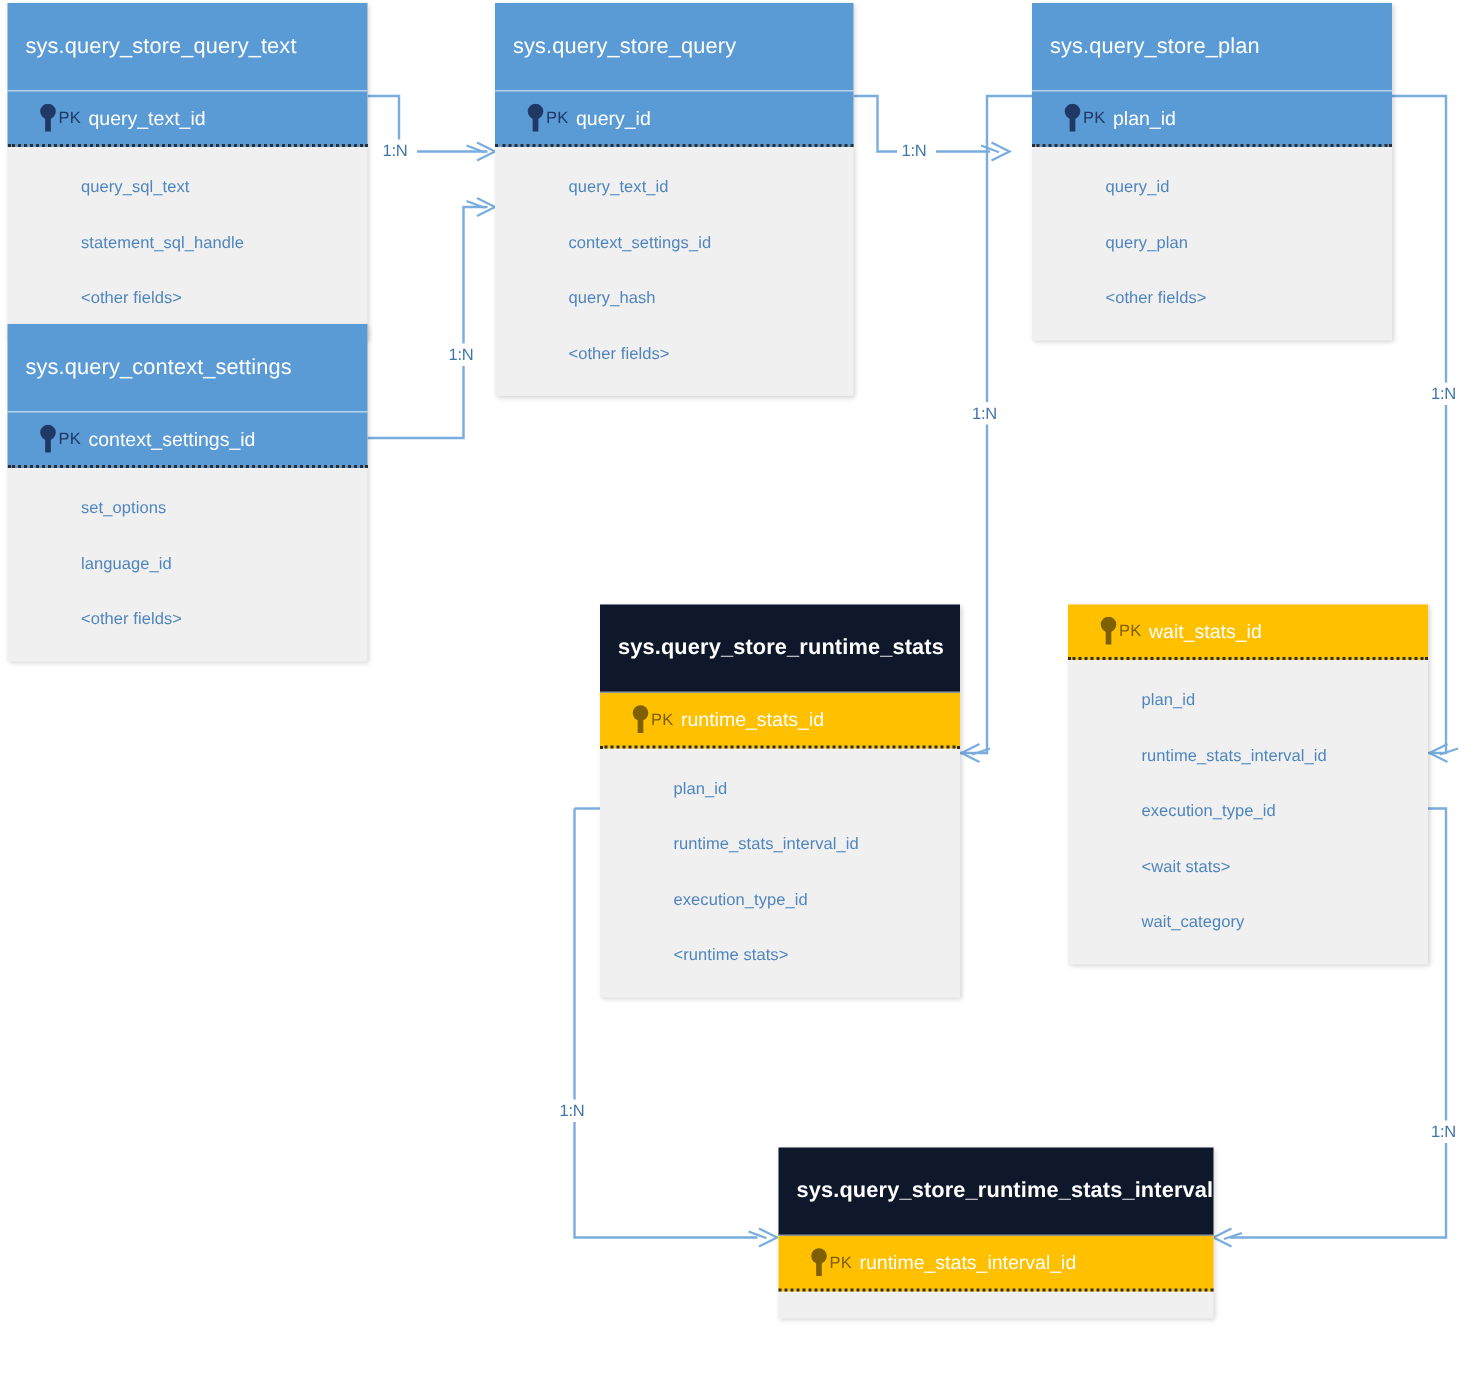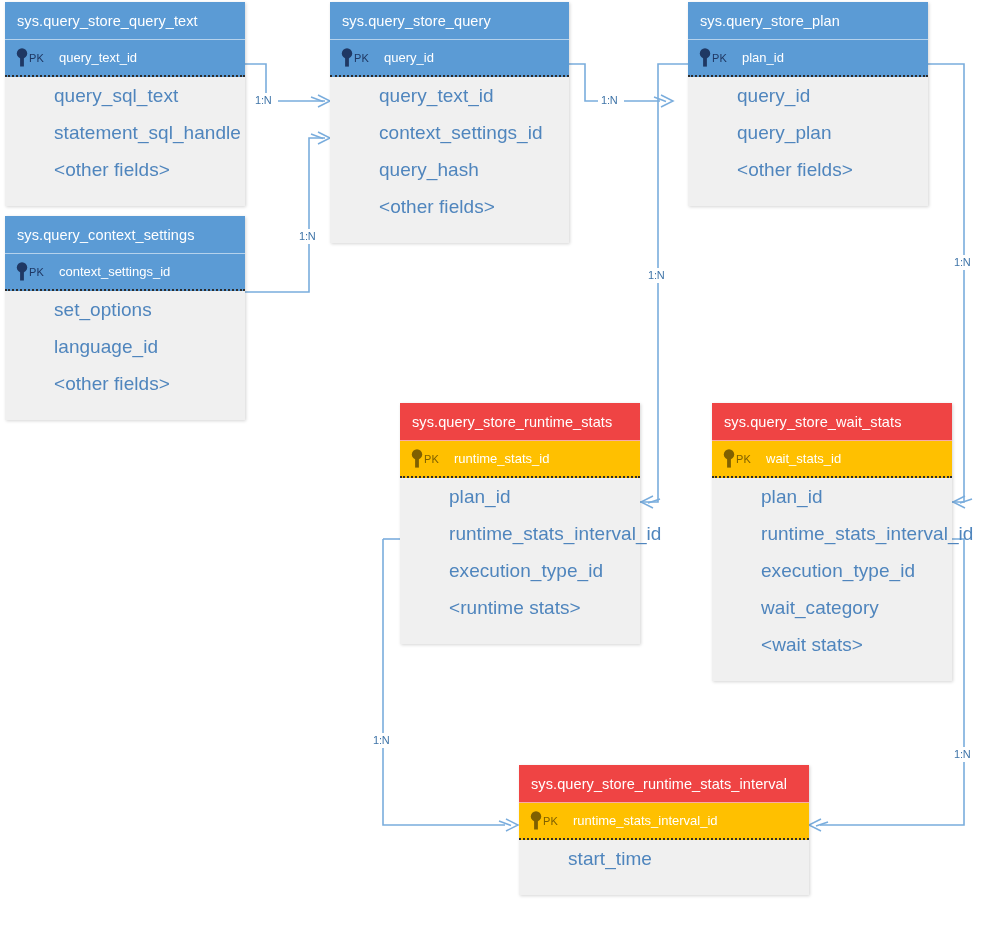--- a/index.html
+++ b/index.html
@@ -51,21 +51,21 @@
 
   
   .table {
     position: absolute;
     box-sizing: border-box;
     background: #f0f0f0;
     box-shadow: 1px 1px 3px rgba(0,0,0,0.17);
   }
   .table .thead {
     box-sizing: border-box;
-    height: 38px;
+    height: 59px;
     display: flex;
     align-items: center;
     padding-left: 12px;
     color: #ffffff;
     font-size: 14.5px;
     letter-spacing: 0.1px;
     border-bottom: 1px solid rgba(255,255,255,0.55);
   }
   .table .pkrow {
     box-sizing: border-box;
@@ -75,52 +75,53 @@
     padding-left: 11px;
     color: #ffffff;
     font-size: 13px;
     border-bottom: 2px dotted #2d2d2d;
   }
   .table .pkrow .keywrap {
     width: 38px;
     display: flex;
     align-items: center;
     flex: 0 0 38px;
+    justify-content: flex-end;
   }
   .table .pkrow .pk-txt {
     font-size: 11px;
     margin-left: 1px;
     letter-spacing: 0.2px;
   }
   .table .pkrow .fname {
     margin-left: 5px;
   }
   .table .body {
     padding: 8px 0 10px 0;
   }
   .table .row {
     box-sizing: border-box;
     height: 37px;
     display: flex;
-    align-items: flex-start;
+    align-items: center;
     padding-left: 49px;
-    font-size: 19px;
+    font-size: 11px;
     color: #4f85bd;
     letter-spacing: 0.05px;
   }
 
   
   .table.blue .thead { background: #5b9bd5; }
   .table.blue .pkrow { background: #5b9bd5; }
   .table.blue svg.key path,
   .table.blue svg.key circle { fill: #1f3864; }
   .table.blue .pk-txt { color: #1f3864; }
 
   
-  .table.orange .thead { background: #ef4444; }
+  .table.orange .thead { background: #0f172a; font-weight: bold; }
   .table.orange .pkrow { background: #ffc000; }
   .table.orange svg.key path,
   .table.orange svg.key circle { fill: #7f6000; }
   .table.orange .pk-txt { color: #7f6000; }
 
   svg.key { display: block; }
 </style>
 </head>
 <body>
 
@@ -321,23 +322,20 @@
       <div class="row">
           <span>execution_type_id</span>
         </div>
       <div class="row">
           <span>&lt;runtime stats&gt;</span>
         </div>
     </div>
   </div>
 
   <div class="table orange" style="left:712px; top:403px; width:240px;">
-    <div class="thead">
-      <span>sys.query_store_wait_stats</span>
-    </div>
     <div class="pkrow">
       <span class="keywrap">
         <svg class="key" width="12" height="19" viewBox="0 0 12 19">
           <circle cx="6" cy="5.4" r="5.2"></circle>
           <path d="M4.1 9 h3.8 v9.6 h-3.8 z"></path>
         </svg>
         <span class="pk-txt">PK</span>
       </span>
       <span class="fname">wait_stats_id</span>
     </div>
@@ -345,42 +343,39 @@
       <div class="row">
           <span>plan_id</span>
         </div>
       <div class="row">
           <span>runtime_stats_interval_id</span>
         </div>
       <div class="row">
           <span>execution_type_id</span>
         </div>
       <div class="row">
+          <span>&lt;wait stats&gt;</span>
+        </div>
+      <div class="row">
           <span>wait_category</span>
         </div>
-      <div class="row">
-          <span>&lt;wait stats&gt;</span>
-        </div>
     </div>
   </div>
 
   <div class="table orange" style="left:519px; top:765px; width:290px;">
     <div class="thead">
       <span>sys.query_store_runtime_stats_interval</span>
     </div>
     <div class="pkrow">
       <span class="keywrap">
         <svg class="key" width="12" height="19" viewBox="0 0 12 19">
           <circle cx="6" cy="5.4" r="5.2"></circle>
           <path d="M4.1 9 h3.8 v9.6 h-3.8 z"></path>
         </svg>
         <span class="pk-txt">PK</span>
       </span>
       <span class="fname">runtime_stats_interval_id</span>
     </div>
     <div class="body">
-      <div class="row">
-          <span>start_time</span>
-        </div>
     </div>
   </div>
 
 </div>
 
 </body></html>

